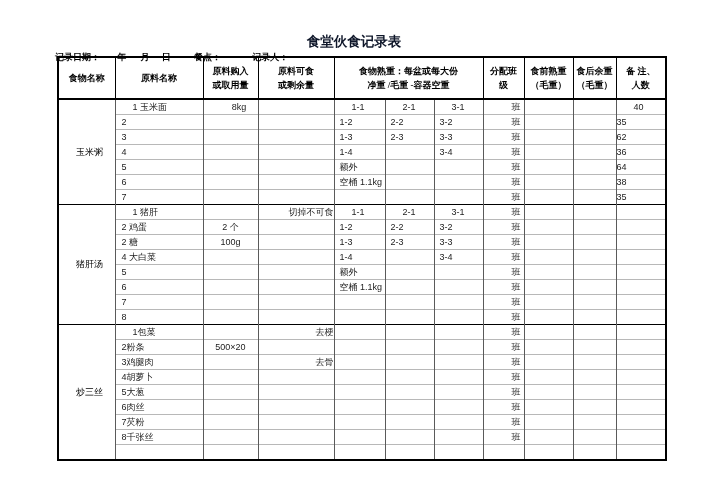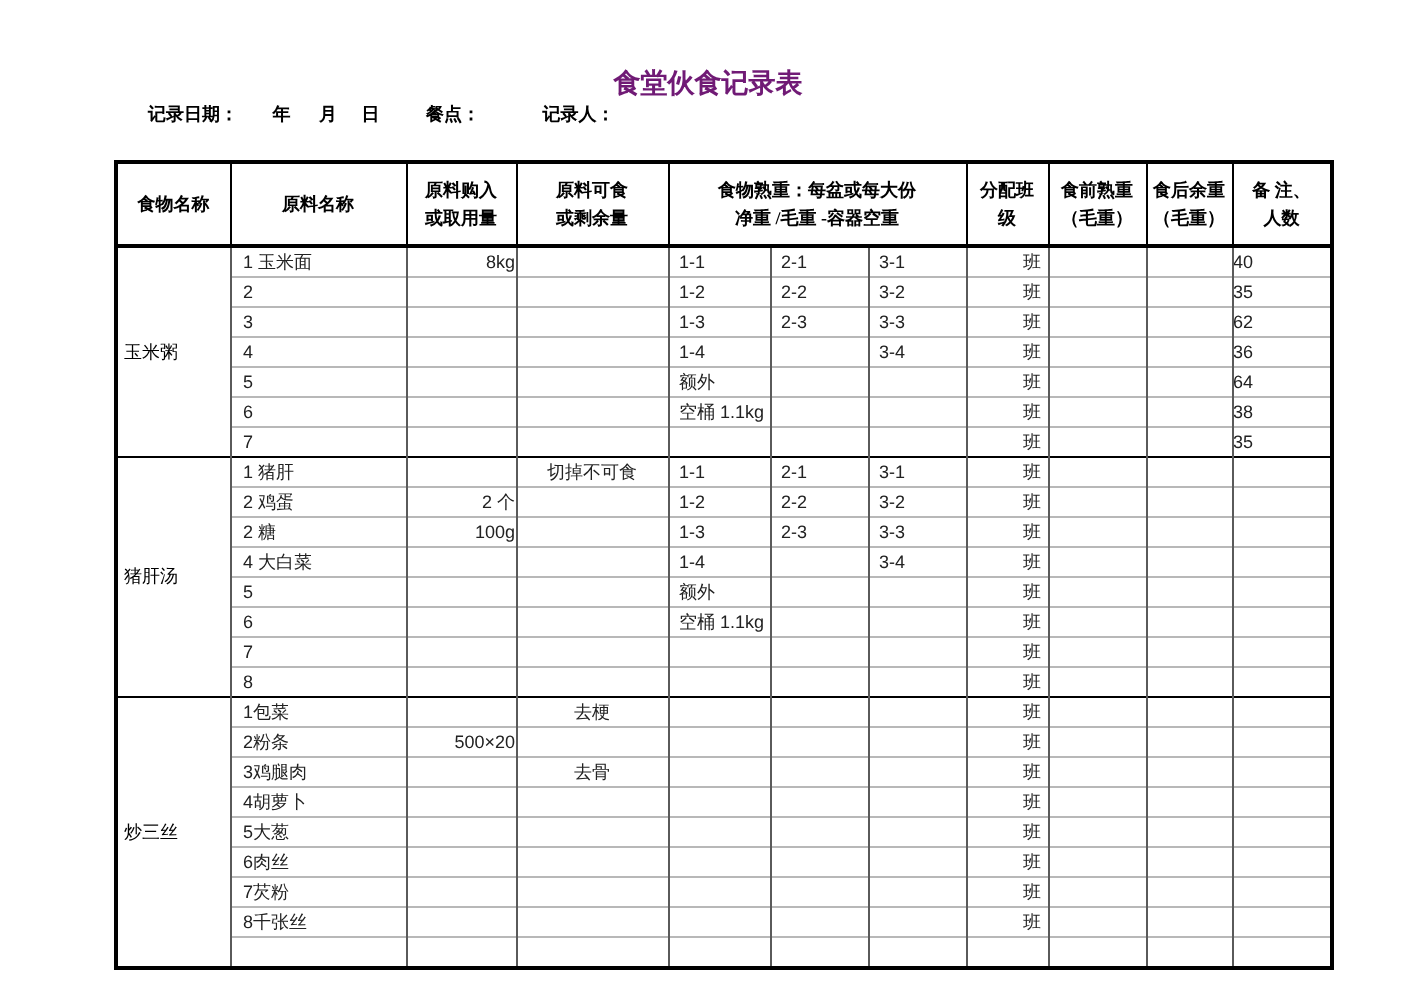--- a/index.html
+++ b/index.html
@@ -4,59 +4,59 @@
 <style>
   html,body{margin:0;padding:0;}
   body{
     width:708px;height:500px;background:#ffffff;position:relative;
     font-family:"Liberation Sans",sans-serif;color:#1a1a1a;
     -webkit-font-smoothing:antialiased;
   }
   .page-title{
     position:absolute;top:33px;left:0;width:708px;text-align:center;
     font-family:"Liberation Serif","DejaVu Serif",serif;
-    font-size:13.5px;font-weight:bold;color:#701a75;
+    font-size:13.5px;font-weight:bold;color:#0f172a;
   }
   .info-line{
-    position:absolute;top:51px;left:74px;width:600px;
+    position:absolute;top:51px;left:55px;width:600px;
     font-family:"Liberation Serif","DejaVu Serif",serif;
     font-size:9px;font-weight:bold;color:#000;white-space:nowrap;
   }
   .info-line span{display:inline-block;}
   .sp-year{margin-left:15px;}
   .sp-month{margin-left:12px;}
   .sp-day{margin-left:10px;}
   .sp-meal{margin-left:21px;}
   .sp-recorder{margin-left:29px;}
 
   table.record-table{
-    position:absolute;top:80px;left:57px;width:608px;
+    position:absolute;top:56px;left:57px;width:608px;
     border-collapse:collapse;table-layout:fixed;
     border:2px solid #000;
   }
   .record-table th{
     border:1px solid #000;border-bottom:2px solid #000;
     font-family:"Liberation Serif","DejaVu Serif",serif;
     font-size:9px;font-weight:bold;text-align:center;vertical-align:middle;
     height:40px;padding:0;line-height:1.6;color:#000;
   }
   .record-table td{
     border-left:1px solid #5a5a5a;border-right:1px solid #5a5a5a;
     border-top:1px solid #b8b8b8;
     font-size:9px;height:14px;padding:0;vertical-align:middle;
     white-space:nowrap;overflow:hidden;color:#222;
   }
-  .record-table tr.sec-start td{border-top:1.4px solid #000;}
+  .record-table tr.sec-start td{border-top:1.4px solid #000;padding-left:17px;}
   td.c-food{
     text-align:left;padding-left:3px;
     font-family:"Liberation Serif","DejaVu Serif",serif;color:#000;
   }
   td.c-material{text-align:left;padding-left:6px;}
-  td.c-purchase{text-align:right;}
-  td.c-edible{text-align:center;margin-left:44px;}
+  td.c-purchase{text-align:center;}
+  td.c-edible{text-align:right;margin-left:44px;}
   td.c-w{text-align:left;padding-left:5px;}
   td.c-cls{text-align:right;padding-right:3px;
     font-family:"Liberation Serif","DejaVu Serif",serif;}
   td.c-pre{text-align:center;}
   td.c-post{text-align:center;}
   td.c-note{text-align:left;padding-right:11px;}
 </style>
 </head>
 <body>
 

